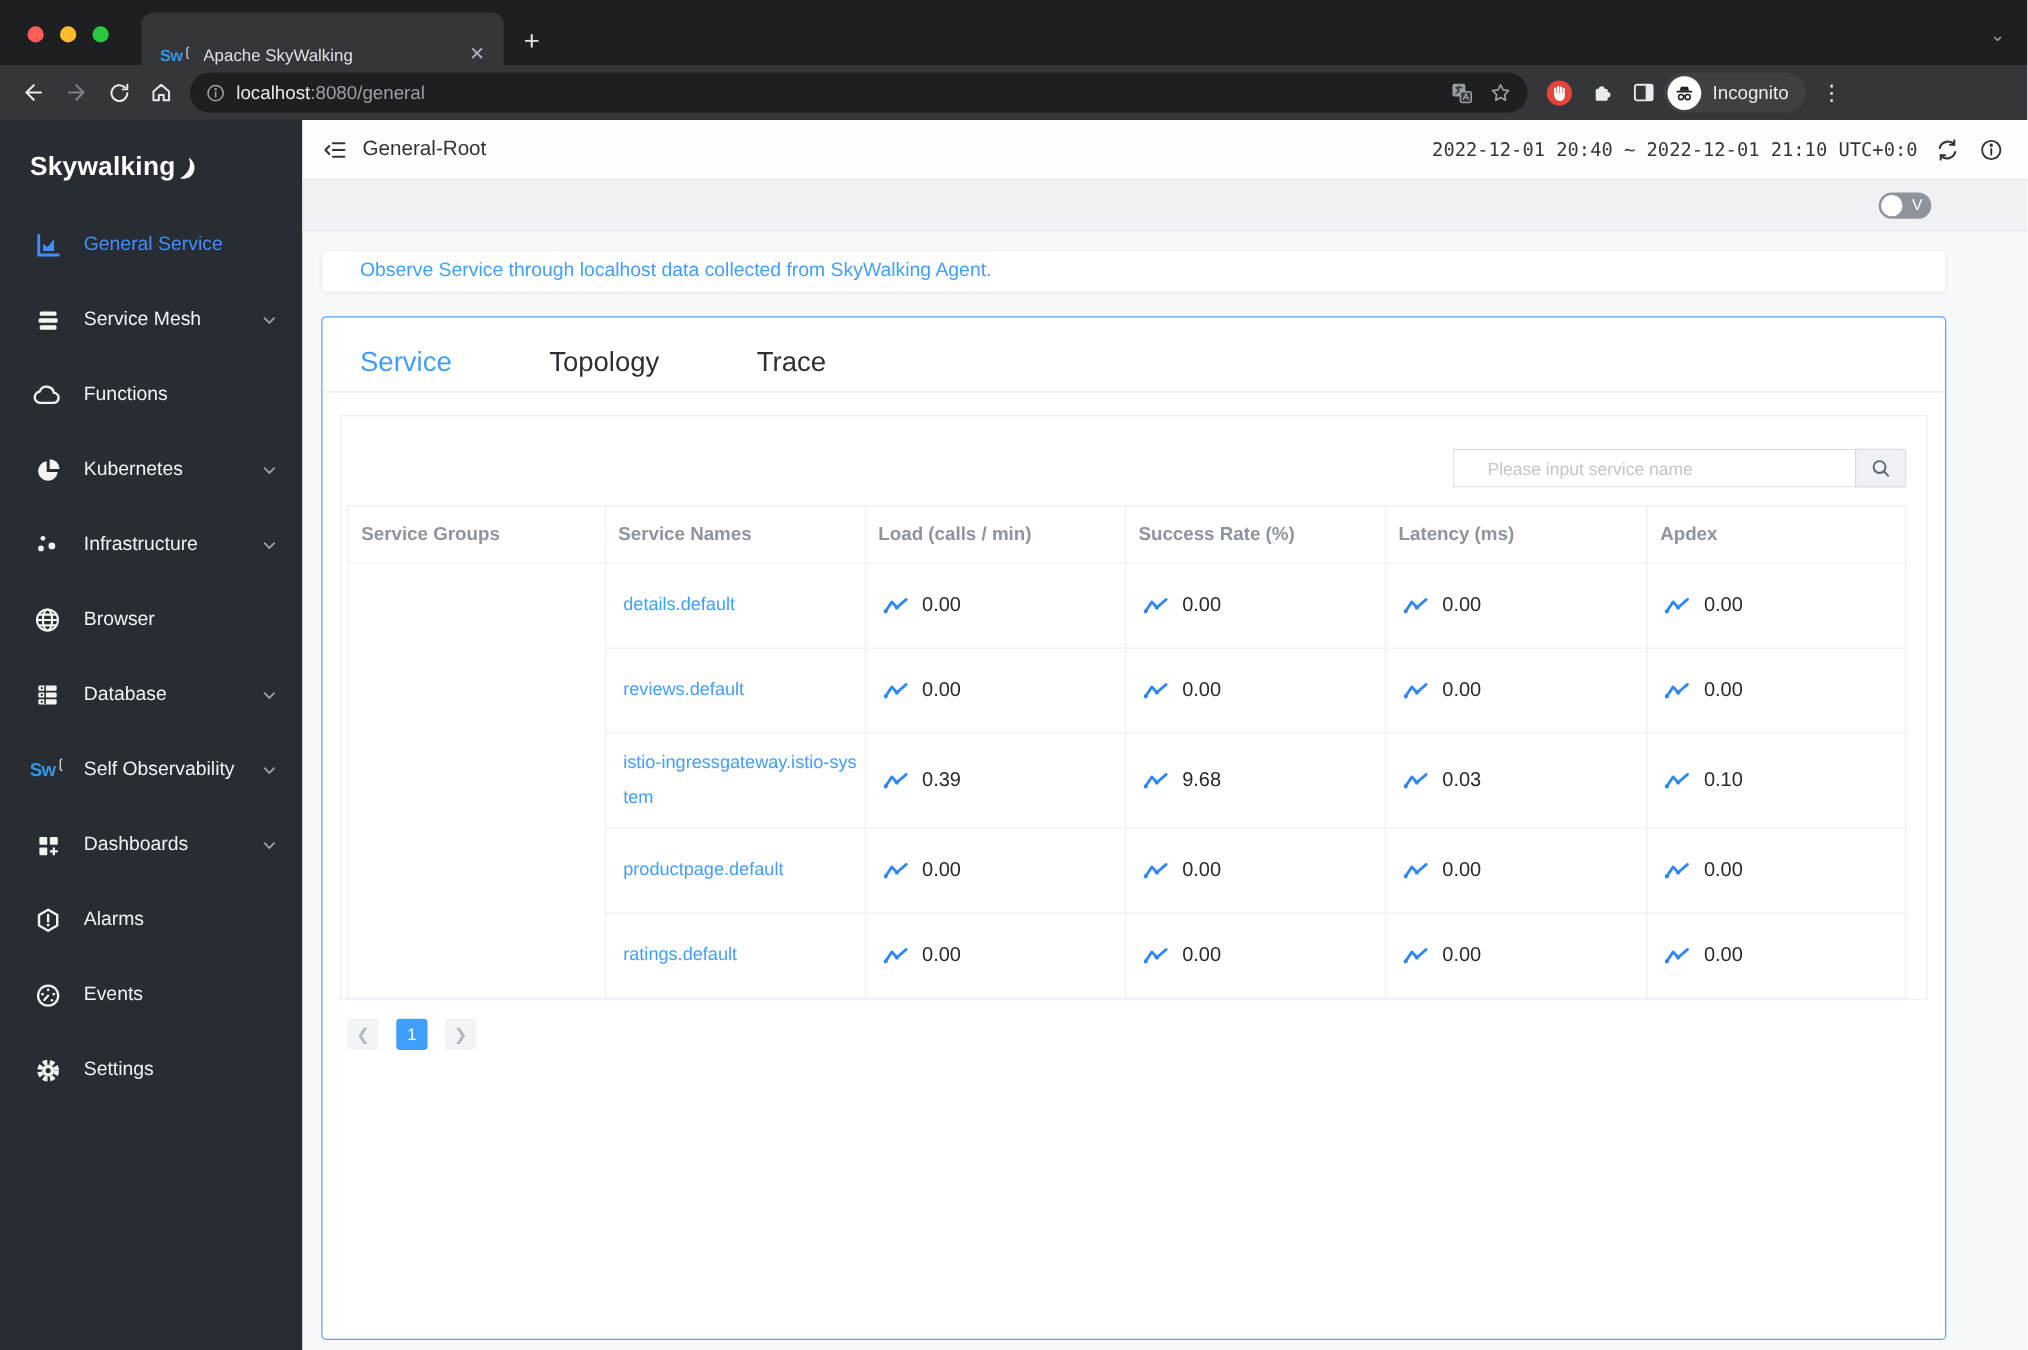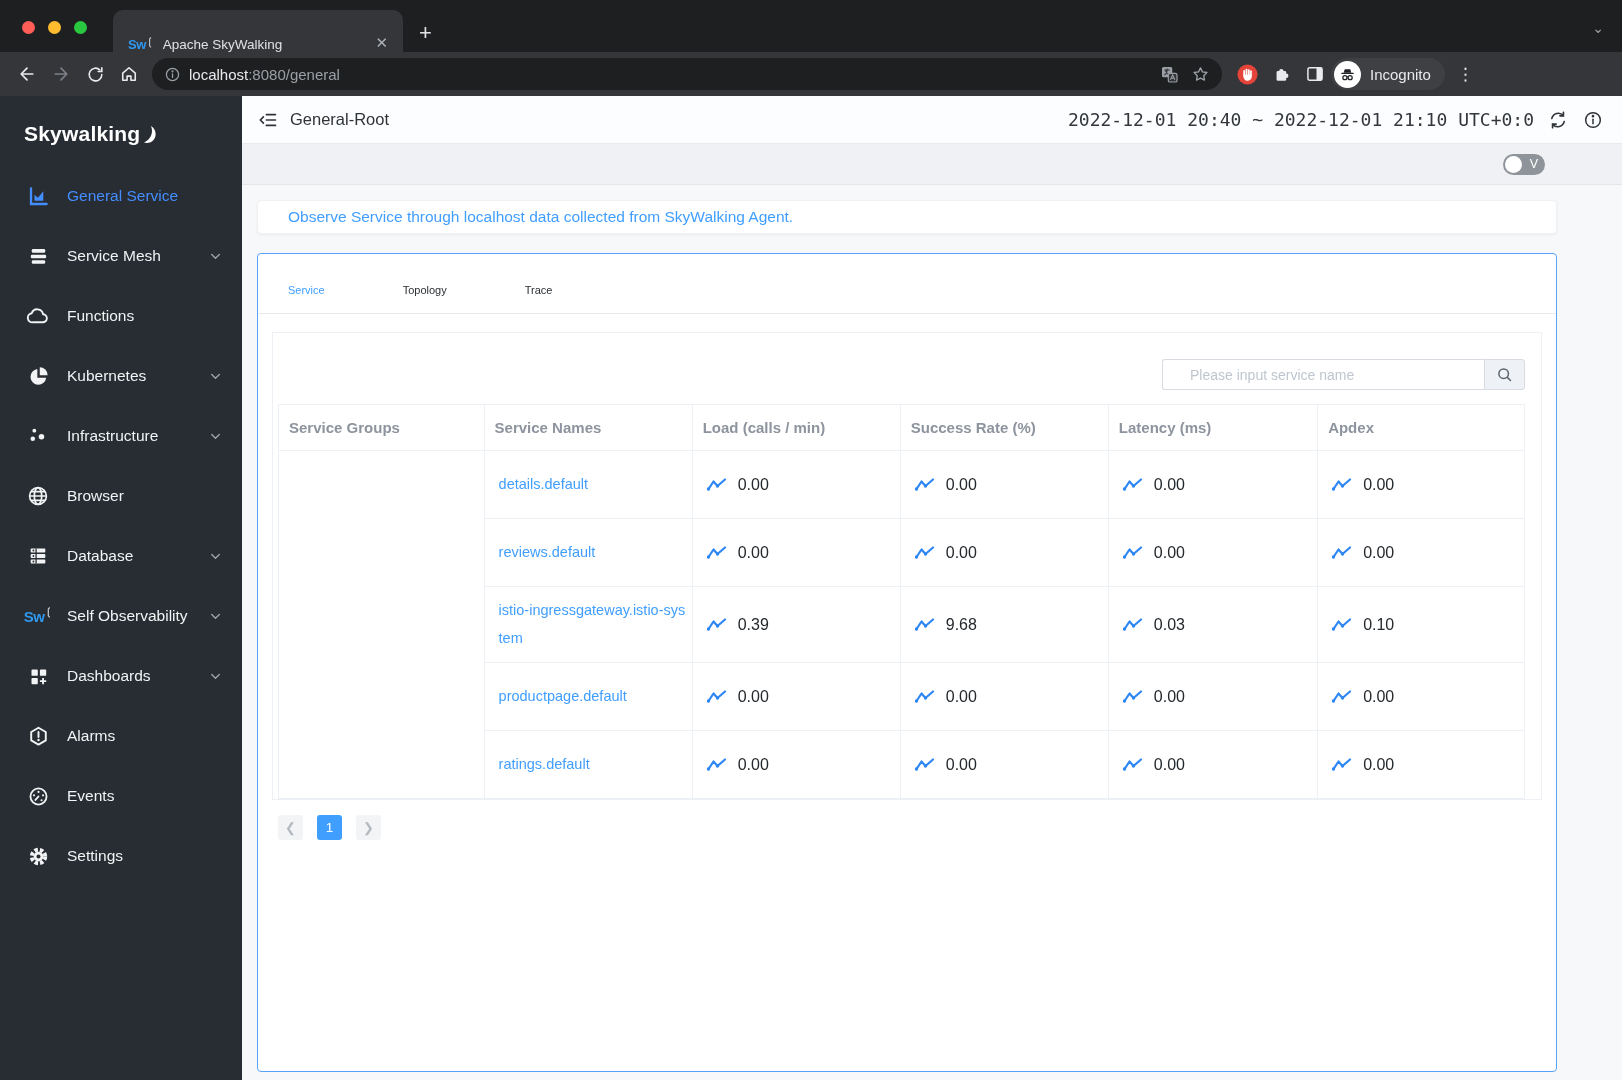--- a/index.html
+++ b/index.html
@@ -43,34 +43,34 @@
   .menu-item { height:60px; display:flex; align-items:center; padding:0 20px 0 26px; font-size:15.5px; cursor:pointer; color:#f1f3f4; }
   .menu-item.active { color:#448dfe; }
   .mi-icon { width:24px; height:24px; margin-right:17px; display:flex; align-items:center; justify-content:center; flex-shrink:0; }
   .mi-chevron { margin-left:auto; display:flex; }
 
   .main { flex:1; display:flex; flex-direction:column; min-width:0; background:#f7f8fa; }
   .app-header { height:48px; background:#fcfdfe; border-bottom:1px solid #e8ecf0; display:flex; align-items:center; padding:0 18px 0 12px; }
   .fold-btn { width:28px; height:28px; display:flex; align-items:center; justify-content:center; cursor:pointer; }
   .page-title { font-size:16.5px; color:#2f3338; margin-left:8px; }
   .header-right { margin-left:auto; display:flex; align-items:center; gap:13px; }
-  .time-range { font-family:"DejaVu Sans Mono", monospace; font-size:18px; color:#33373c; cursor:pointer; }
+  .time-range { font-family:"DejaVu Sans Mono", monospace; font-size:15px; color:#33373c; cursor:pointer; }
   .hdr-ic { width:22px; height:22px; display:flex; align-items:center; justify-content:center; cursor:pointer; }
 
   .sub-strip { height:41px; background:#eff1f4; border-bottom:1px solid #e4e7eb; display:flex; align-items:center; justify-content:flex-end; padding-right:77px; }
   .vswitch { width:42px; height:21px; border-radius:11px; background:#8f949b; position:relative; cursor:pointer; }
   .vswitch .knob { position:absolute; left:2px; top:2px; width:17px; height:17px; border-radius:50%; background:#fff; }
   .vswitch .vlabel { position:absolute; right:7px; top:3px; color:#fff; font-size:12.5px; }
 
   .content { flex:1; min-height:0; display:flex; flex-direction:column; padding:15px 65px 8px 15px; }
   .banner { background:#fff; border:1px solid #f0f1f3; box-shadow:0 1px 3px rgba(0,0,0,.05); border-radius:4px;
     padding:7px 30px; font-size:15.5px; color:#409eff; flex-shrink:0; }
   .tab-card { margin-top:19px; flex:1; min-height:0; background:#fff; border:1px solid #57a3f8; border-radius:4px; overflow:hidden; }
   .tabs-row { display:flex; align-items:center; height:60px; padding-left:30px; gap:78px; border-bottom:1px solid #e8e9eb; }
-  .tab-item { font-size:11px; color:#2c3034; cursor:pointer;margin-top:12px; }
+  .tab-item { font-size:22px; color:#2c3034; cursor:pointer;margin-top:12px; }
   .tab-item.active { color:#409eff; }
 
   .inner-panel { margin:18px 14px 0; border:1px solid #edf0f4; padding:26px 16px 0 5px; }
   .search-row { display:flex; justify-content:flex-end; margin-bottom:14px; }
   .search-box { display:flex; }
   .search-input { width:322px; height:31px; border:1px solid #d8dce2; border-right:none; border-radius:3px 0 0 3px;
     padding:0 27px; font-size:14px; color:#333; outline:none;margin-left:43px; }
   .search-input::placeholder { color:#bfc6cf; }
   .search-btn { width:41px; height:31px; border:1px solid #d8dce2; background:#eef1f5; border-radius:0 3px 3px 0;
     display:flex; align-items:center; justify-content:center; cursor:pointer; }

